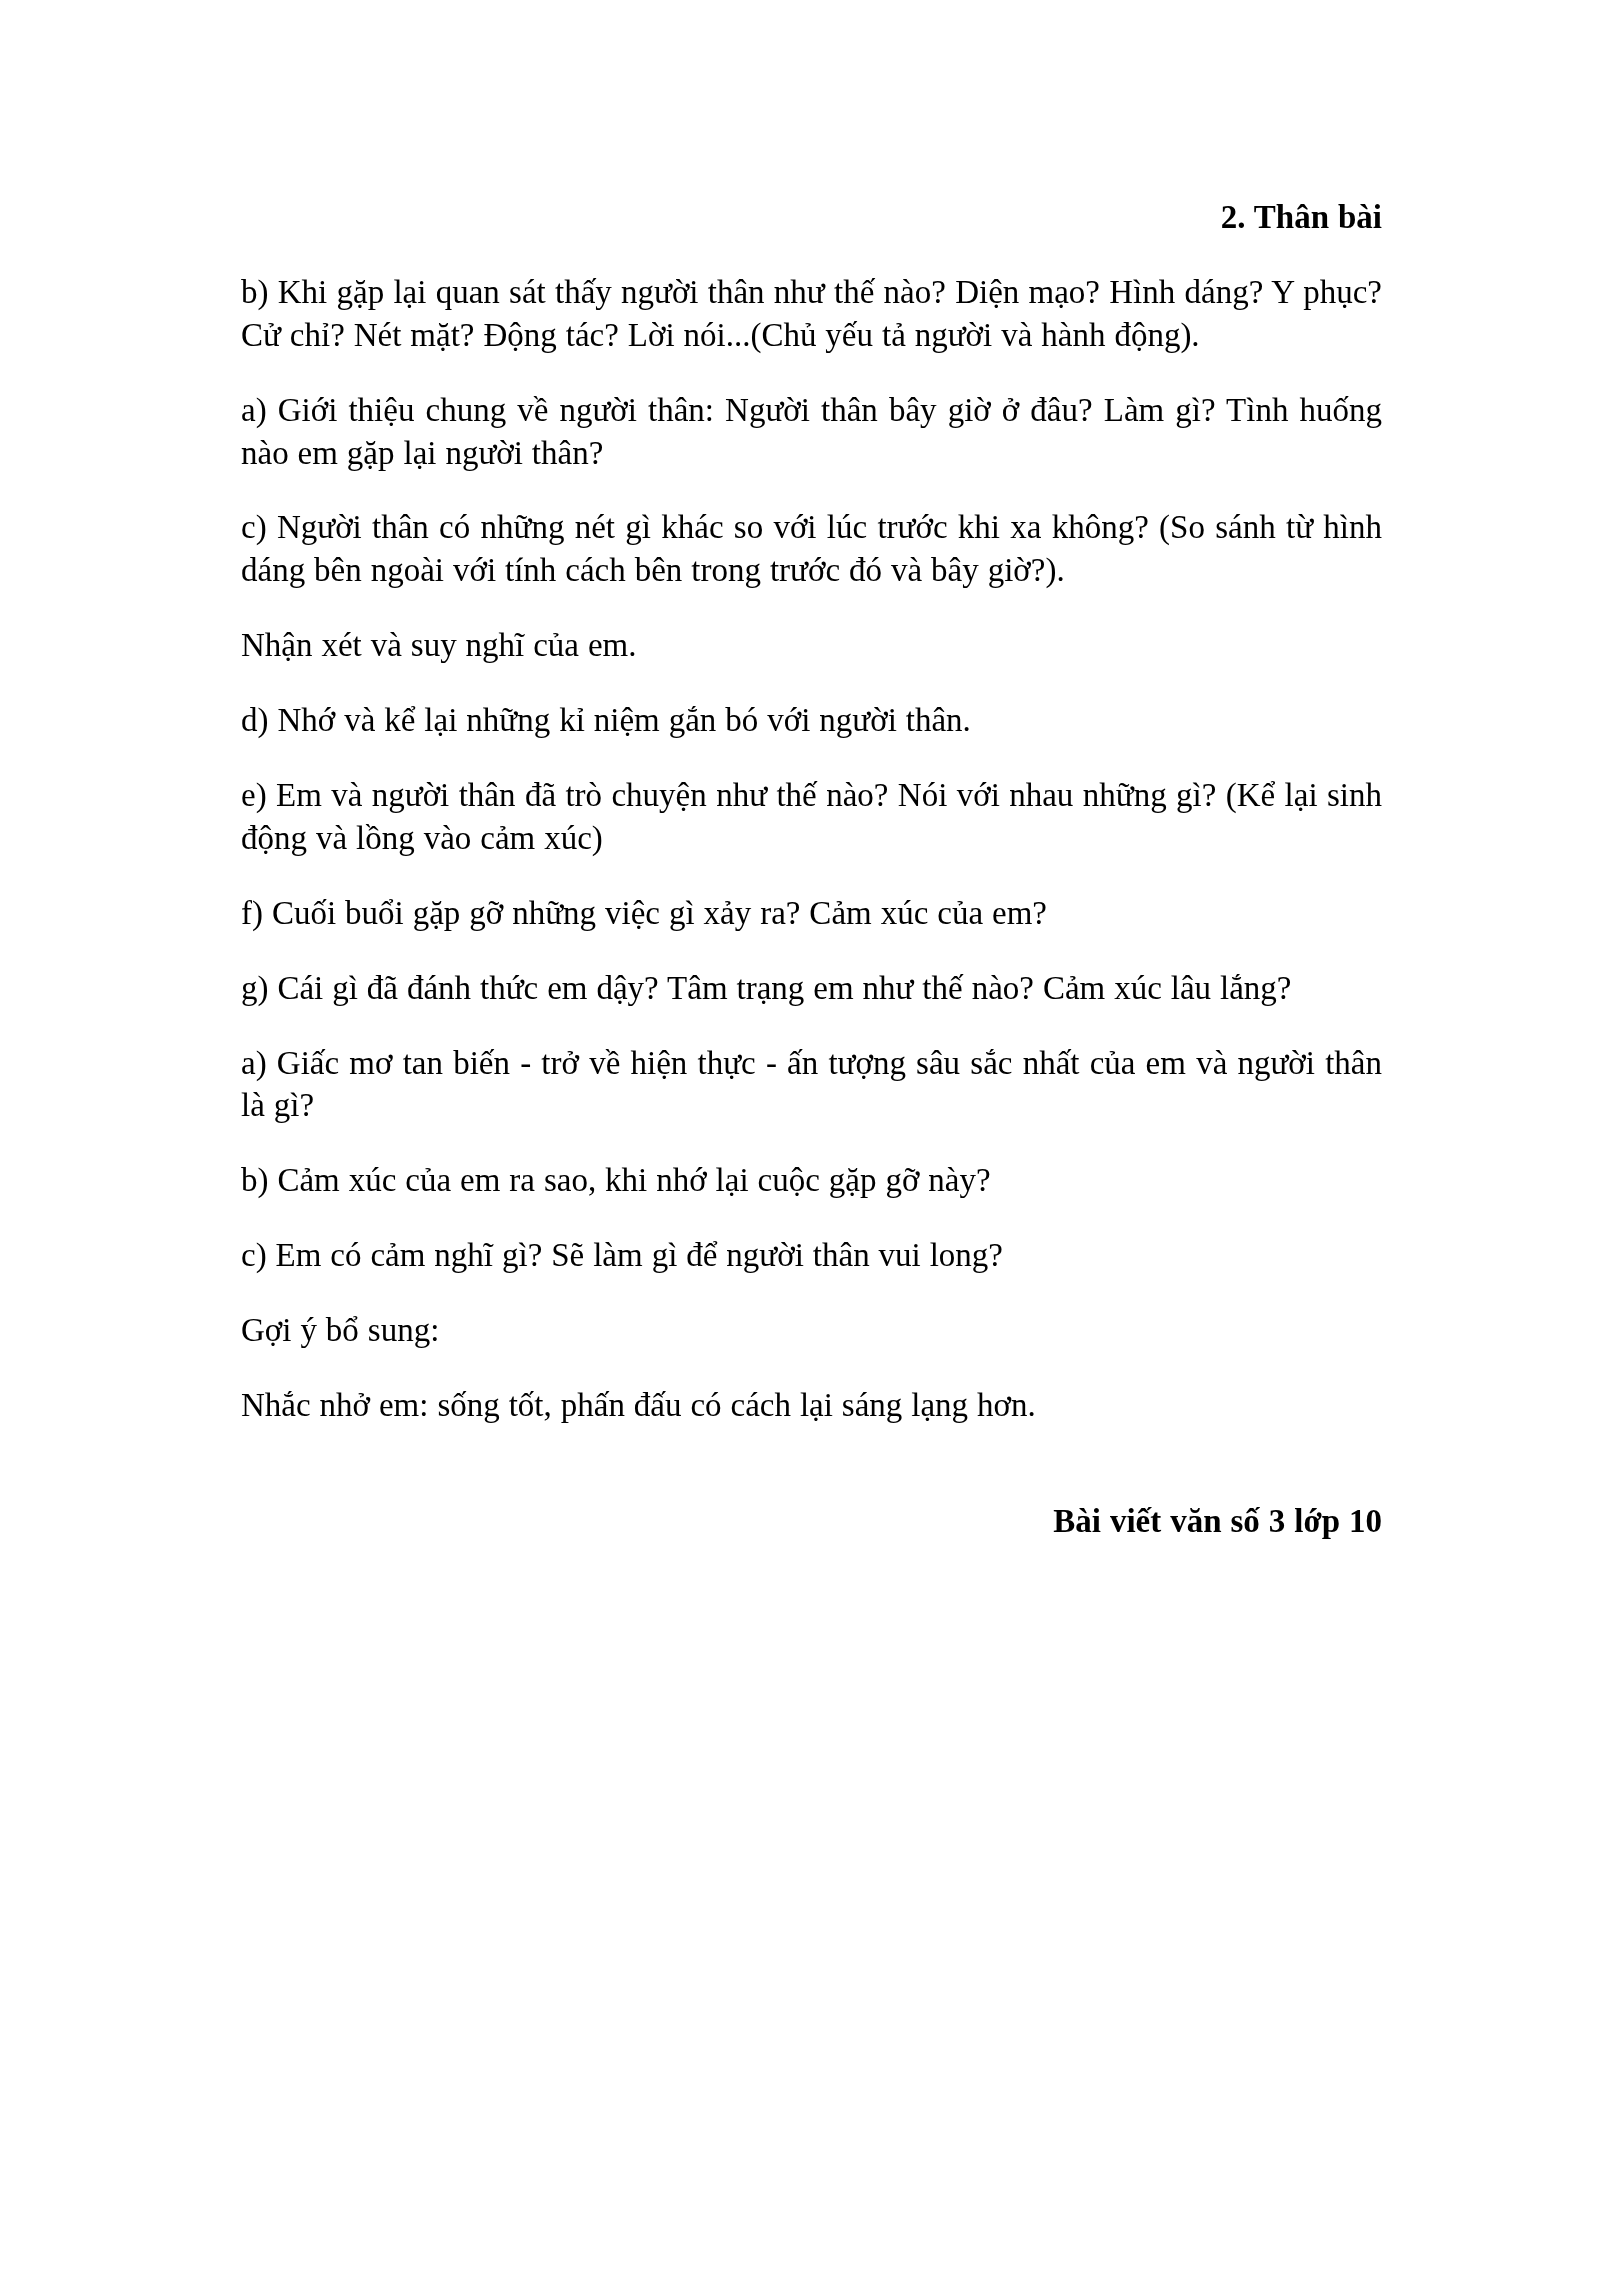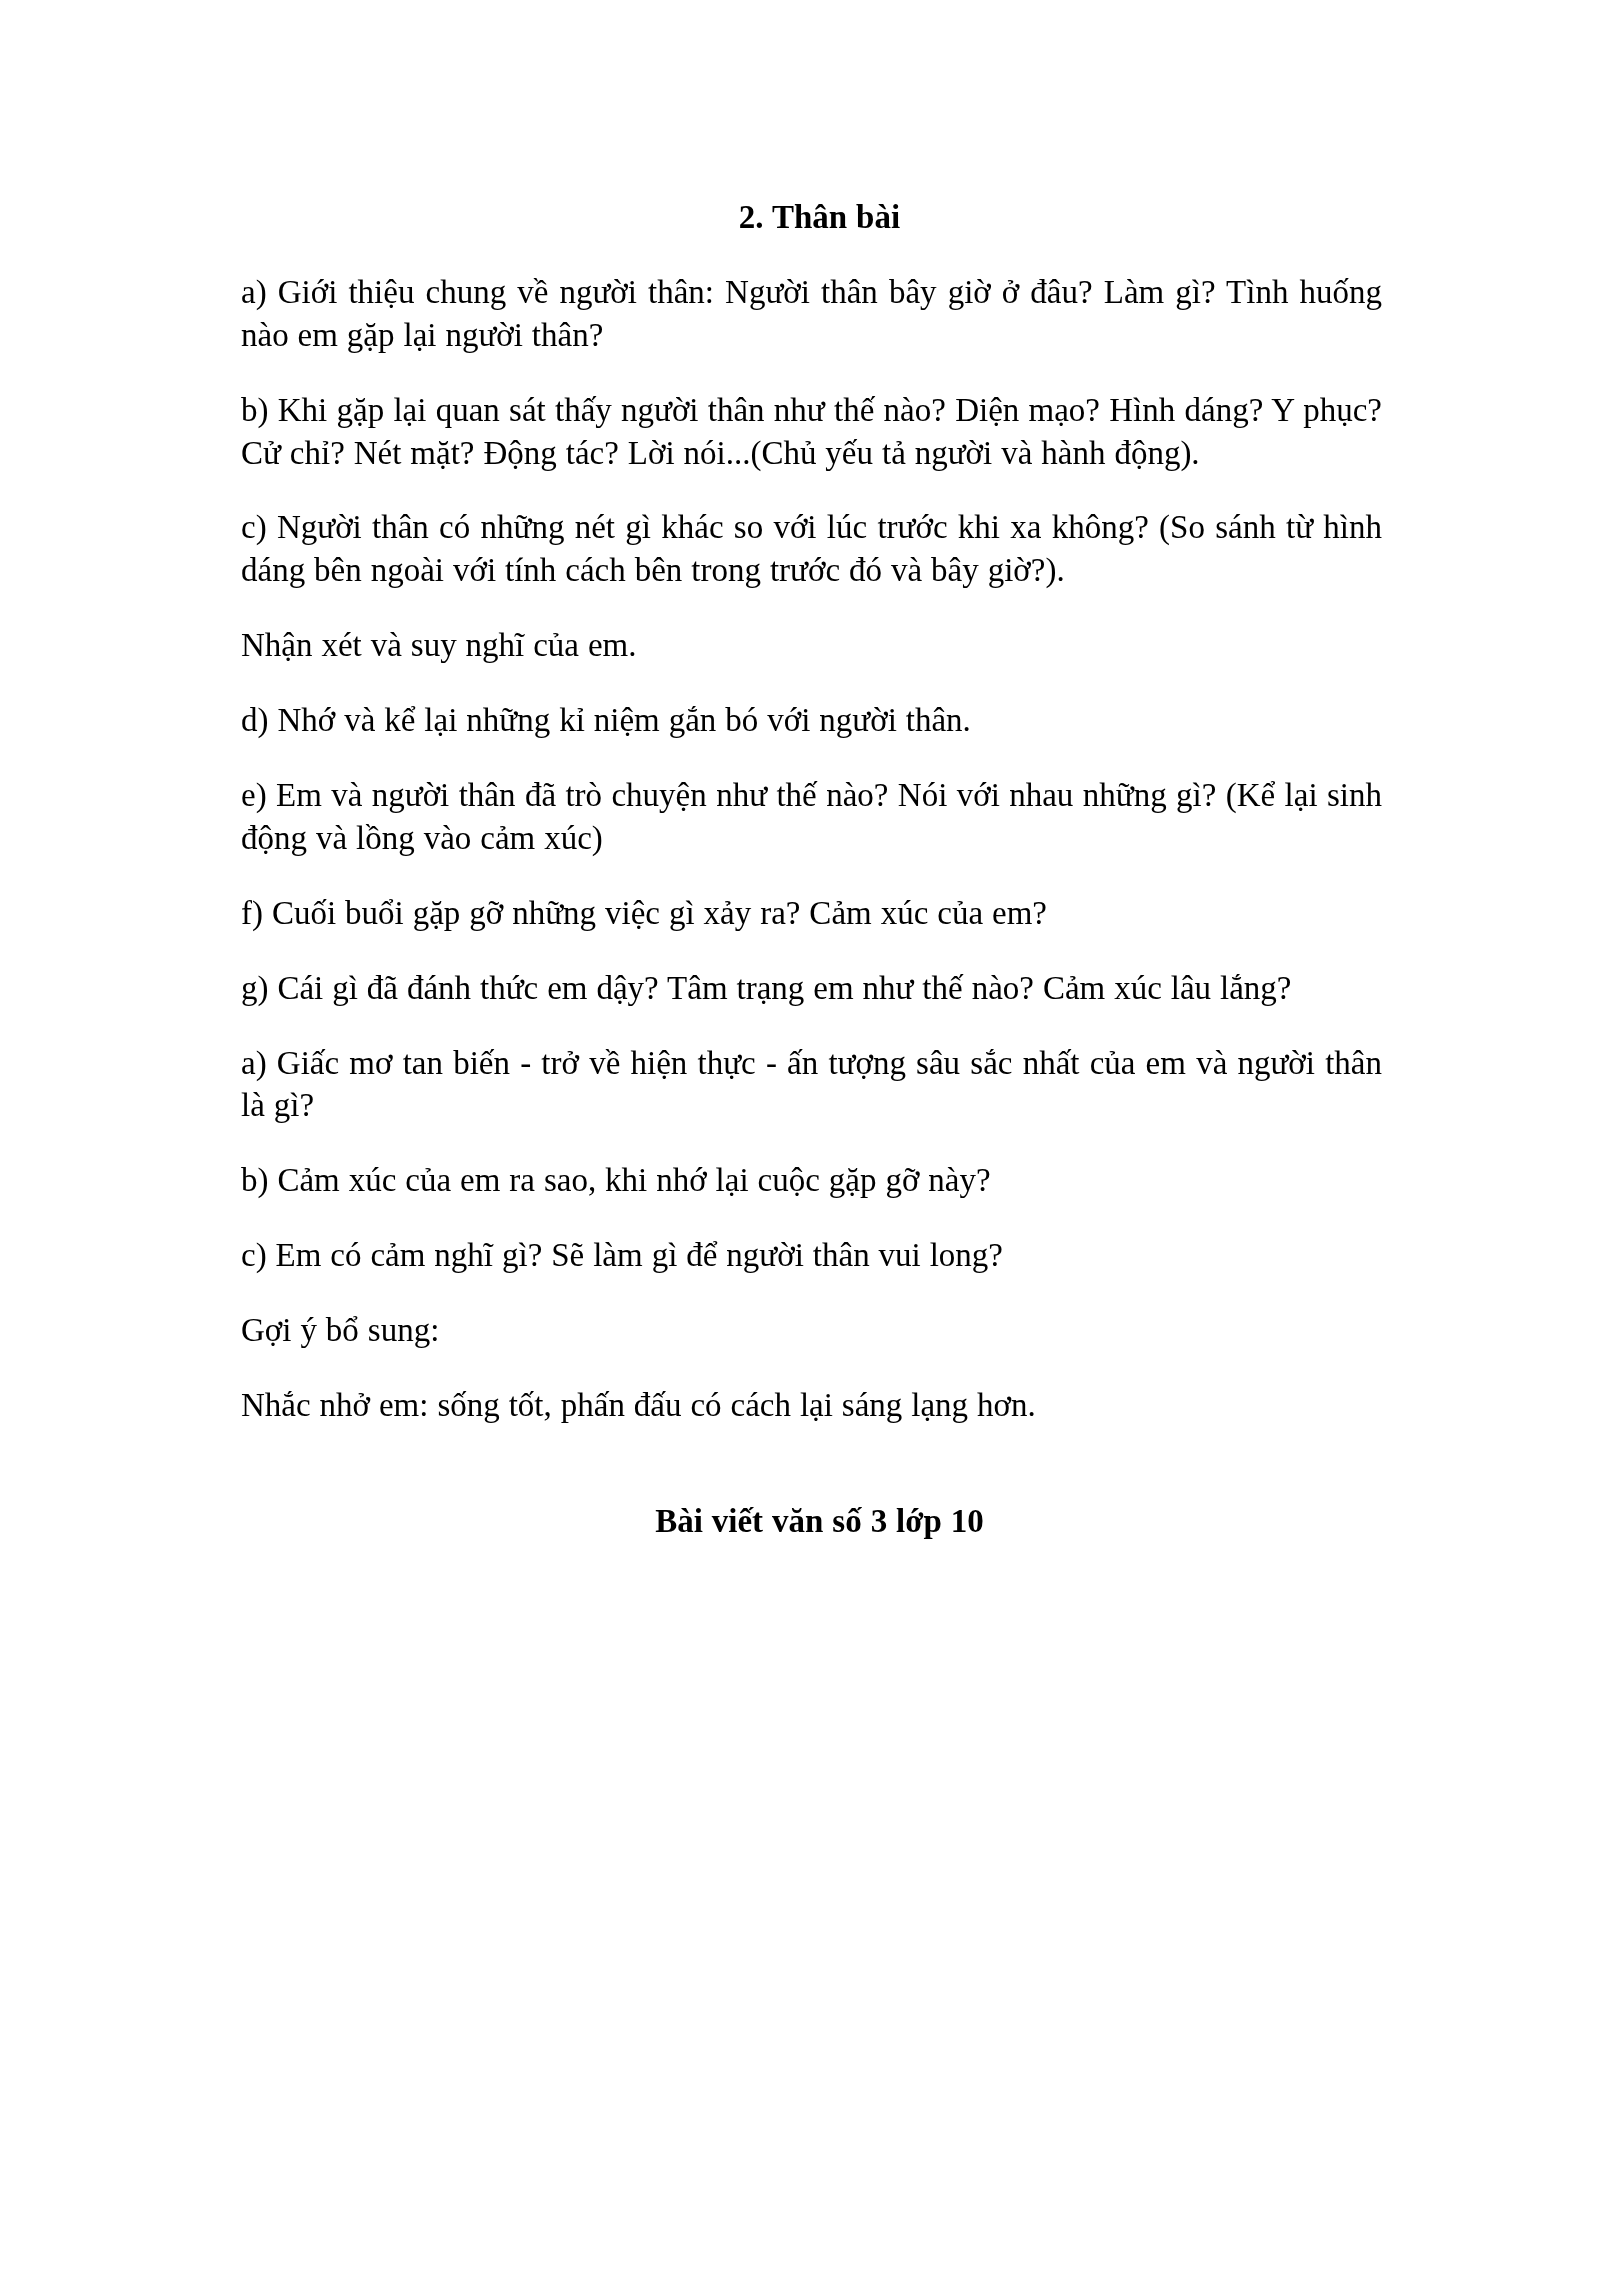--- a/index.html
+++ b/index.html
@@ -19,33 +19,33 @@
     padding: 196px 241px 131px 241px;
   }
   .para {
     font-size: 33px;
     line-height: 1.3;
     text-align: justify;
     margin: 0 0 32px 0;
     word-spacing: 0.7px;
   }
   .bold { font-weight: bold; }
-  .heading { text-align: center; margin-left: 16px; }
+  .heading { text-align: right; margin-left: 16px; }
   .gap-top { margin-top: 73px; }
 </style>
 </head>
 <body>
 
 <div class="page">
 
   <p class="para bold heading">2. Thân bài</p>
 
+  <p class="para">b) Khi gặp lại quan sát thấy người thân như thế nào? Diện mạo? Hình dáng? Y phục? Cử chỉ? Nét mặt? Động tác? Lời nói...(Chủ yếu tả người và hành động).</p>
+
   <p class="para">a) Giới thiệu chung về người thân: Người thân bây giờ ở đâu? Làm gì? Tình huống nào em gặp lại người thân?</p>
-
-  <p class="para">b) Khi gặp lại quan sát thấy người thân như thế nào? Diện mạo? Hình dáng? Y phục? Cử chỉ? Nét mặt? Động tác? Lời nói...(Chủ yếu tả người và hành động).</p>
 
   <p class="para">c) Người thân có những nét gì khác so với lúc trước khi xa không? (So sánh từ hình dáng bên ngoài với tính cách bên trong trước đó và bây giờ?).</p>
 
   <p class="para">Nhận xét và suy nghĩ của em.</p>
 
   <p class="para">d) Nhớ và kể lại những kỉ niệm gắn bó với người thân.</p>
 
   <p class="para">e) Em và người thân đã trò chuyện như thế nào? Nói với nhau những gì? (Kể lại sinh động và lồng vào cảm xúc)</p>
 
   <p class="para">f) Cuối buổi gặp gỡ những việc gì xảy ra? Cảm xúc của em?</p>

